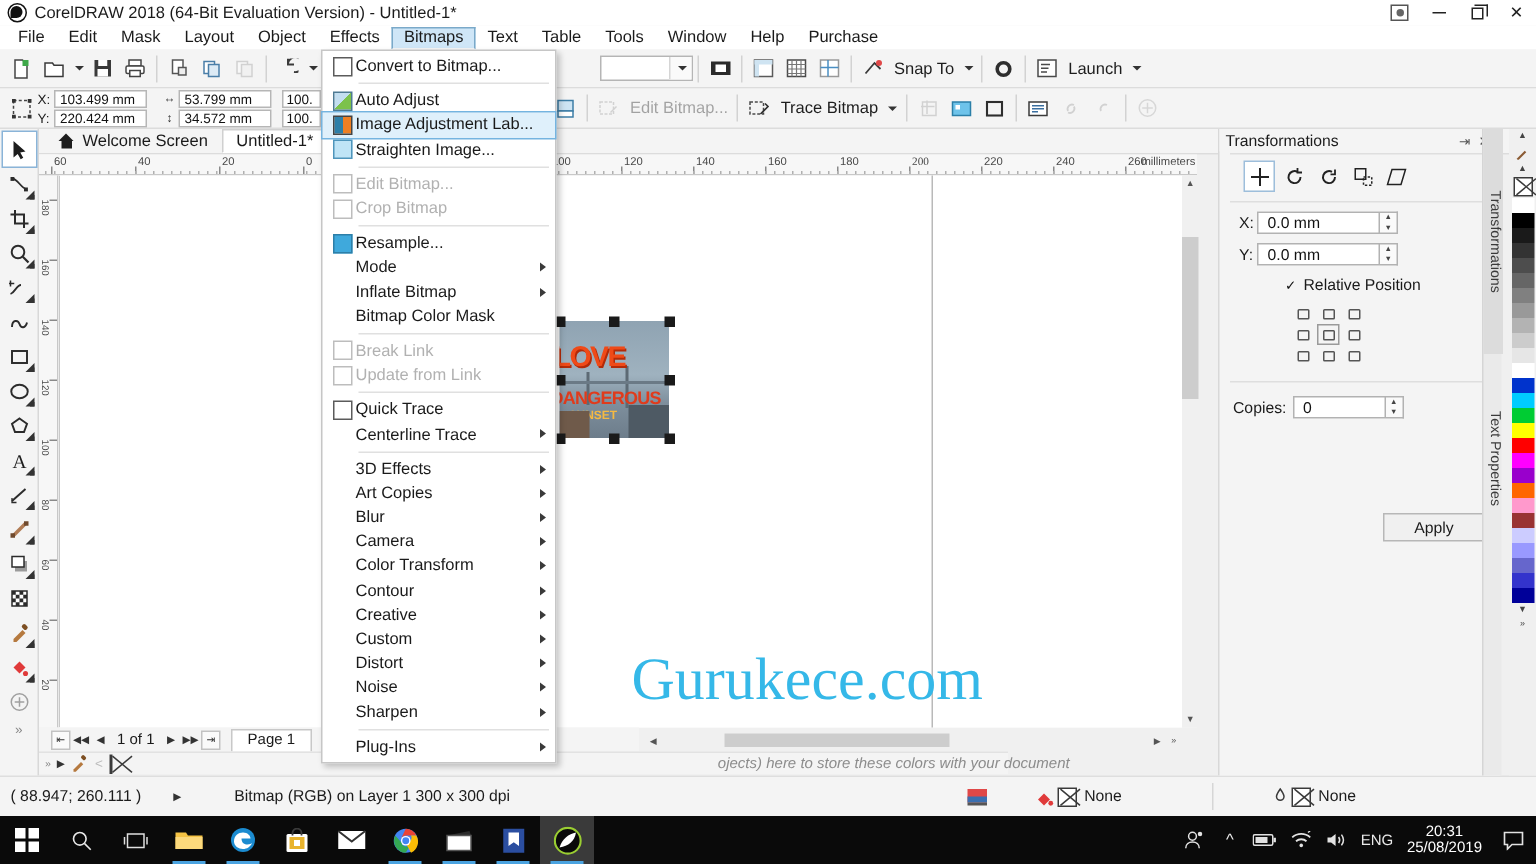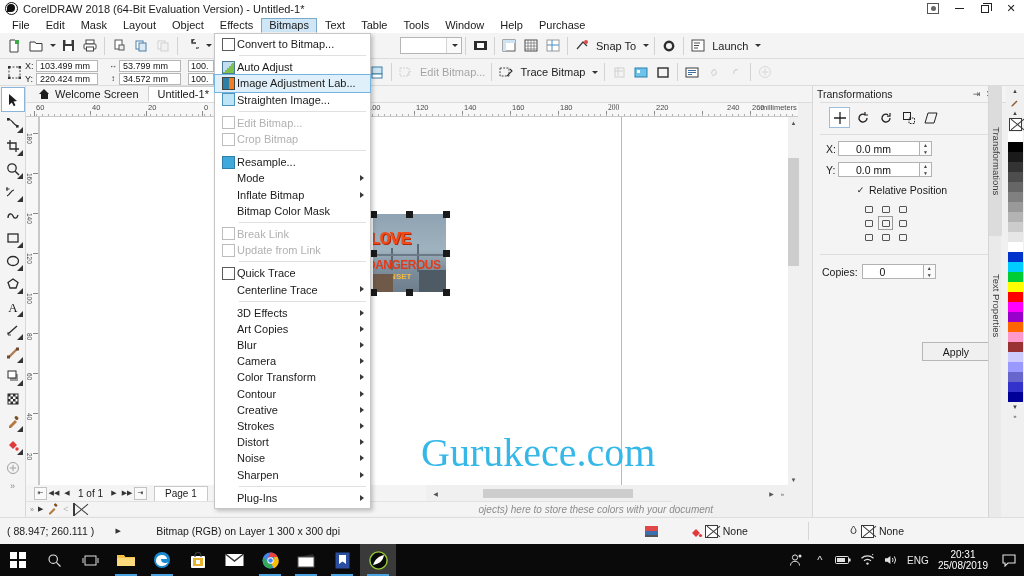--- a/index.html
+++ b/index.html
@@ -118,21 +118,21 @@
   .page-edge{position:absolute;top:-20px;bottom:-20px;width:1px;background:#b9b9b9;}
   .gray-left{position:absolute;left:0;top:0;bottom:0;width:1px;background:#c9c9c9;}
 
   
   .bmp{
     position:absolute;left:334px;top:97px;width:73px;height:78px;
     background:linear-gradient(#8fa3b2 0%, #9fb2bf 46%, #7e8f9d 70%, #6d7d8b 100%);
     overflow:hidden;
   }
   .bmp-love{position:absolute;left:-4px;top:14px;font-size:19px;font-weight:bold;color:#ef4a18;
-    font-family:Liberation Mono, monospace;letter-spacing:-1px;text-shadow:1px 1px 0 #b32a08;}
+    font-family:Liberation Sans, sans-serif;letter-spacing:-1px;text-shadow:1px 1px 0 #b32a08;}
   .bmp-dang{position:absolute;left:-6px;top:44px;font-size:12px;font-weight:bold;color:#e03b1c;letter-spacing:-0.5px;}
   .bmp-sun{position:absolute;left:6px;top:58px;font-size:8px;font-weight:bold;color:#f5b942;letter-spacing:0px;}
   .bmp-pole{position:absolute;background:#5d6a74;}
   .sel-h{position:absolute;width:7px;height:7px;background:#1a1a1a;}
 
   .watermark{
     position:absolute;left:421px;top:424px;font-size:40px;color:#35b8e8;
     font-family:"Liberation Serif", serif; letter-spacing:0px; white-space:nowrap;
   }
 
@@ -177,21 +177,21 @@
   }
   .docker-hd{height:15px;display:flex;align-items:center;padding:0 4px;background:#f4f4f4;}
   .docker-title{font-size:10.5px;color:#1c1c1c;flex:1;}
   .dk-ic{width:13px;height:13px;display:flex;align-items:center;justify-content:center;font-size:9px;color:#555;}
   .tf-icons{display:flex;align-items:center;gap:4px;padding:5px 0 6px 17px;}
   .tf-ic{width:19px;height:19px;display:flex;align-items:center;justify-content:center;font-size:12px;color:#222;}
   .tf-ic.sel{background:#fff;outline:1px solid #9dbedb;}
   .dk-hr{height:1px;background:#dedede;margin:1px 7px 0 7px;}
   .f-row{display:flex;align-items:center;margin:6px 0 0 13px;}
   .f-lbl{font-size:10.5px;width:12px;color:#1a1a1a;}
-  .f-box{width:82px;height:15px;background:#fff;border:1px solid #b2b2b2;font-size:10.5px;line-height:14px;padding-left:17px;color:#111;}
+  .f-box{width:82px;height:15px;background:#fff;border:1px solid #b2b2b2;font-size:10.5px;line-height:14px;padding-left:6px;color:#111;}
   .spin{width:12px;height:15px;border:1px solid #b2b2b2;border-left:none;background:#fafafa;display:flex;flex-direction:column;}
   .spin div{flex:1;display:flex;align-items:center;justify-content:center;font-size:5px;color:#444;}
   .chk-row{display:flex;align-items:center;margin:7px 0 0 43px;gap:4px;}
   .chk{width:9px;height:9px;display:flex;align-items:center;justify-content:center;font-size:9px;color:#111;}
   .anchors{margin:6px 0 0 47px;display:grid;grid-template-columns:repeat(3,17px);grid-template-rows:repeat(3,14px);}
   .anc{display:flex;align-items:center;justify-content:center;}
   .anc i{display:block;width:8px;height:7px;border:1px solid #555;border-radius:1px;}
   .anc.center{outline:1px solid #9a9a9a;width:13px;height:12px;margin:auto;}
   .copies-row{display:flex;align-items:center;margin:9px 0 0 9px;}
   .apply-btn{
@@ -662,21 +662,21 @@
       <div class="rnum" style="left: 438px;">140</div>
       <div class="rtick" style="left: 436px; height: 5px;"></div>
       <div class="rnum" style="left: 486px;">160</div>
       <div class="rtick" style="left: 484px; height: 5px;"></div>
       <div class="rnum" style="left: 534px;">180</div>
       <div class="rtick" style="left: 532px; height: 5px;"></div>
       <div class="rnum" style="left: 582px; font-family: Liberation Serif, serif;">200</div>
       <div class="rtick" style="left: 580px; height: 5px;"></div>
       <div class="rnum" style="left: 630px;">220</div>
       <div class="rtick" style="left: 628px; height: 5px;"></div>
-      <div class="rnum" style="left: 678px; margin-left: 23px;">240</div>
+      <div class="rnum" style="left: 678px;">240</div>
       <div class="rtick" style="left: 676px; height: 5px;"></div>
       <div class="rnum" style="left: 726px;">260</div>
       <div class="rtick" style="left: 724px; height: 5px;"></div>
       <div class="rnum" style="left: 735px;">millimeters</div>
       <div class="rtick" style="left: 4px; height: 2.5px; background: rgb(176, 176, 176);"></div>
       <div class="rtick" style="left: 10px; height: 2.5px; background: rgb(176, 176, 176);"></div>
       <div class="rtick" style="left: 16px; height: 2.5px; background: rgb(176, 176, 176);"></div>
       <div class="rtick" style="left: 22px; height: 2.5px; background: rgb(176, 176, 176);"></div>
       <div class="rtick" style="left: 28px; height: 2.5px; background: rgb(176, 176, 176);"></div>
       <div class="rtick" style="left: 34px; height: 2.5px; background: rgb(176, 176, 176);"></div>
@@ -1192,21 +1192,21 @@
         <span class="dd-lbl">Contour</span>
         <span class="dd-arrow"></span>
       </div>
       <div class="dd-item">
         <span class="dd-ico"></span>
         <span class="dd-lbl">Creative</span>
         <span class="dd-arrow"></span>
       </div>
       <div class="dd-item">
         <span class="dd-ico"></span>
-        <span class="dd-lbl">Strokes</span>
+        <span class="dd-lbl">Custom</span>
         <span class="dd-arrow"></span>
       </div>
       <div class="dd-item">
         <span class="dd-ico"></span>
         <span class="dd-lbl">Distort</span>
         <span class="dd-arrow"></span>
       </div>
       <div class="dd-item">
         <span class="dd-ico"></span>
         <span class="dd-lbl">Noise</span>

